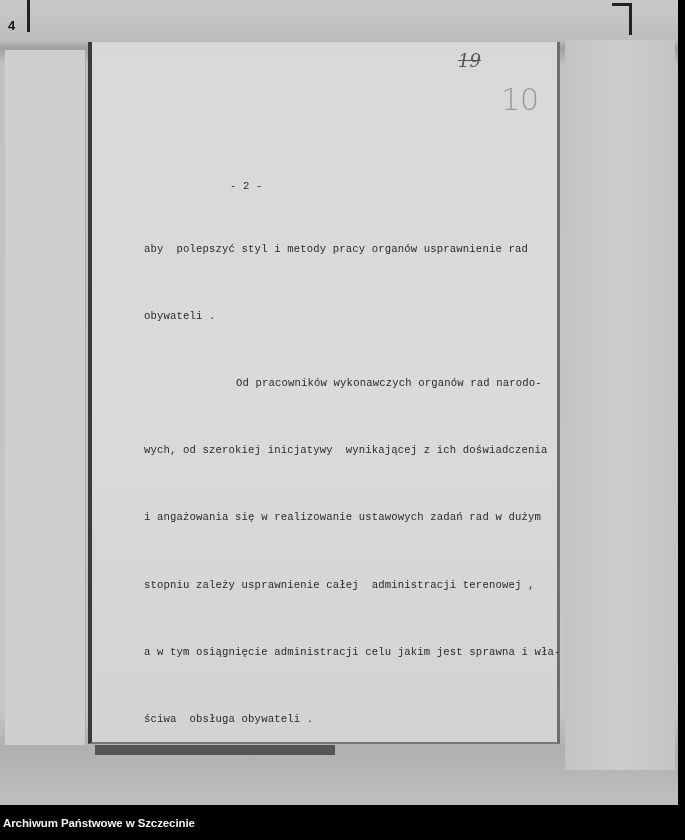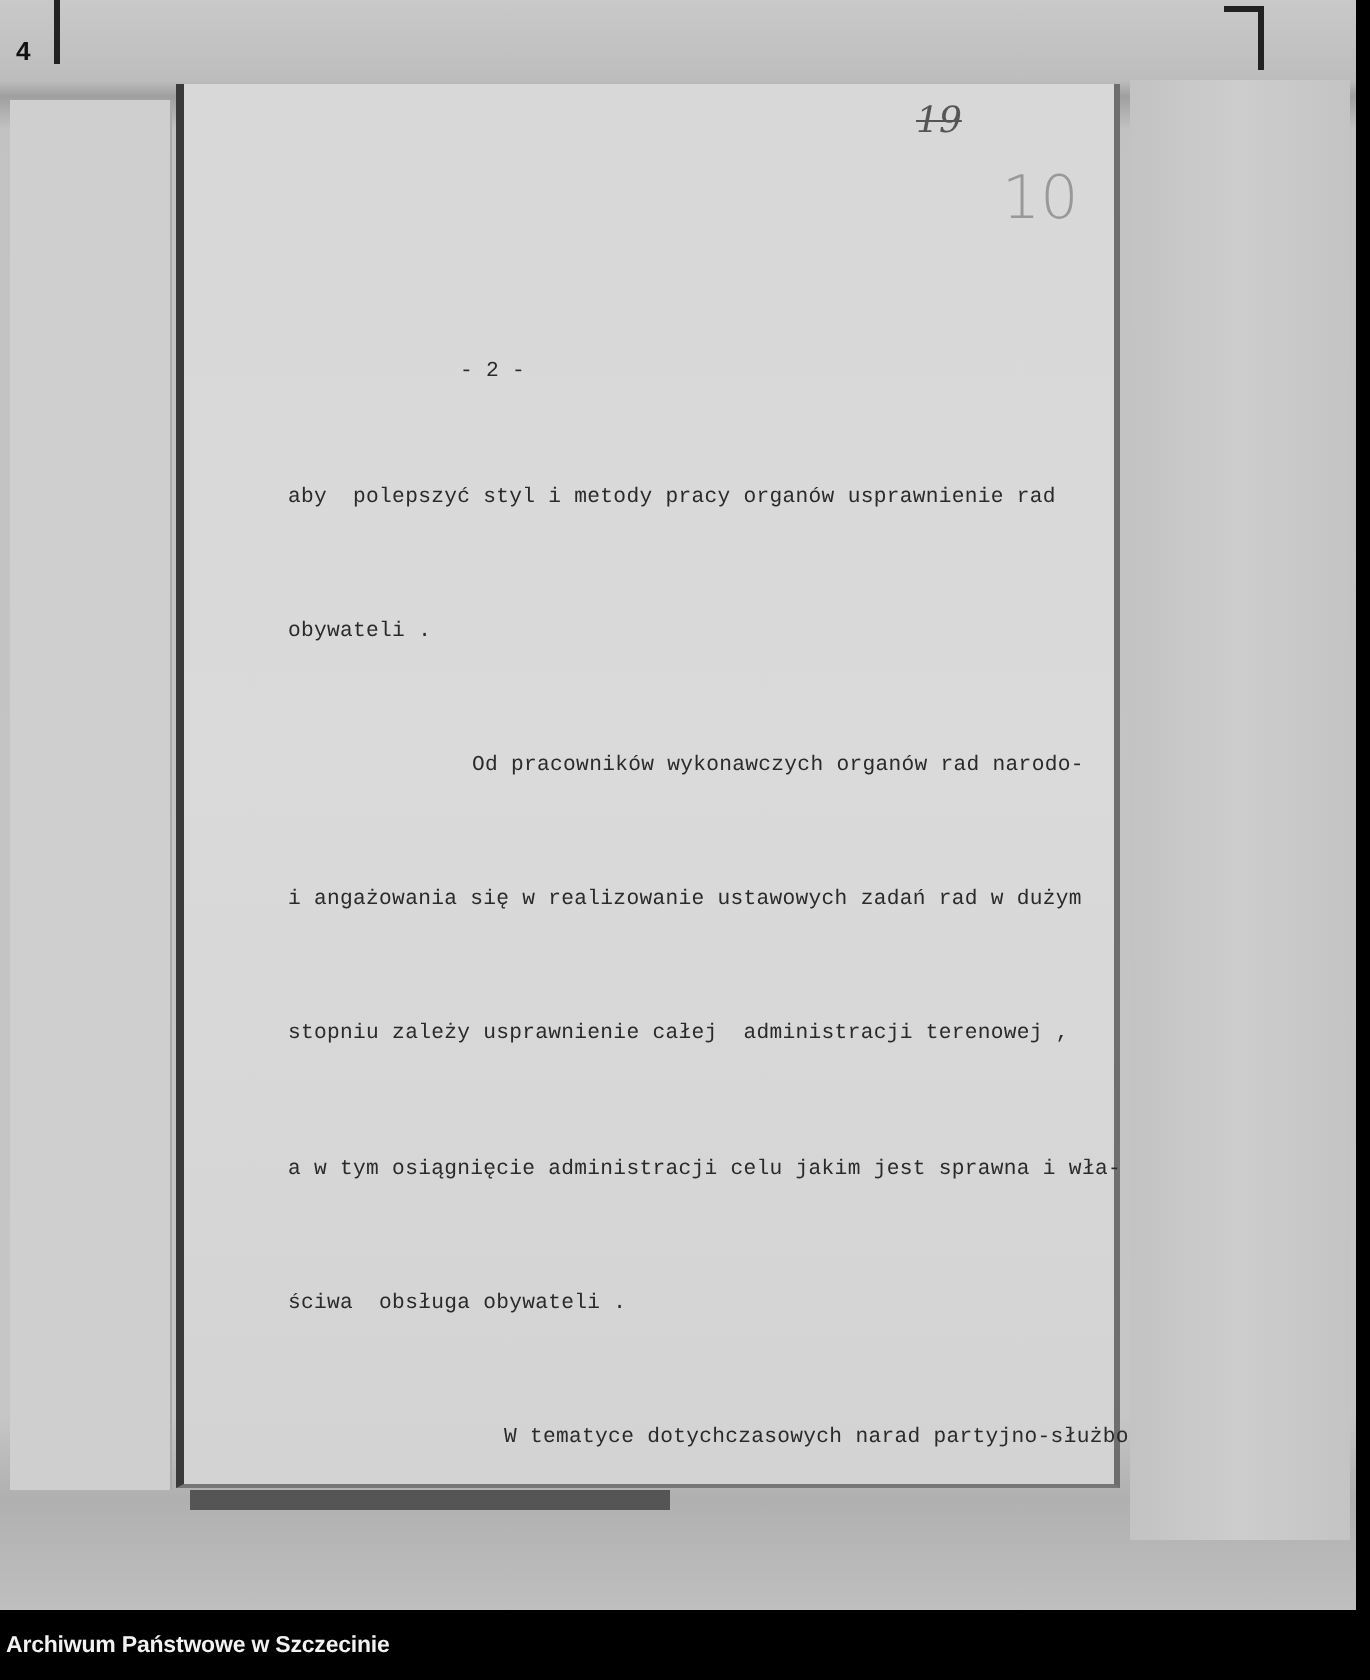--- a/index.html
+++ b/index.html
@@ -71,25 +71,25 @@
 
   <div class="page">
     <span class="folio-crossed">19</span>
     <span class="folio">10</span>
 
     <div class="text">
       <span class="line page-number" style="height:14px;line-height:14px;">- 2 -</span>
       <span class="line">aby  polepszyć styl i metody pracy organów usprawnienie rad</span>
       <span class="line">obywateli .</span>
       <span class="line indent">Od pracowników wykonawczych organów rad narodo-</span>
+      <span class="line">wych, od szerokiej inicjatywy  wynikającej z ich doświadczenia</span>
       <span class="line">i angażowania się w realizowanie ustawowych zadań rad w dużym</span>
       <span class="line">stopniu zależy usprawnienie całej  administracji terenowej ,</span>
       <span class="line">a w tym osiągnięcie administracji celu jakim jest sprawna i wła-</span>
       <span class="line">ściwa  obsługa obywateli .</span>
-      <span class="line indent2">W tematyce dotychczasowych narad partyjno-służbo</span>
       
       
       
       
       
       
       
       
       
       

